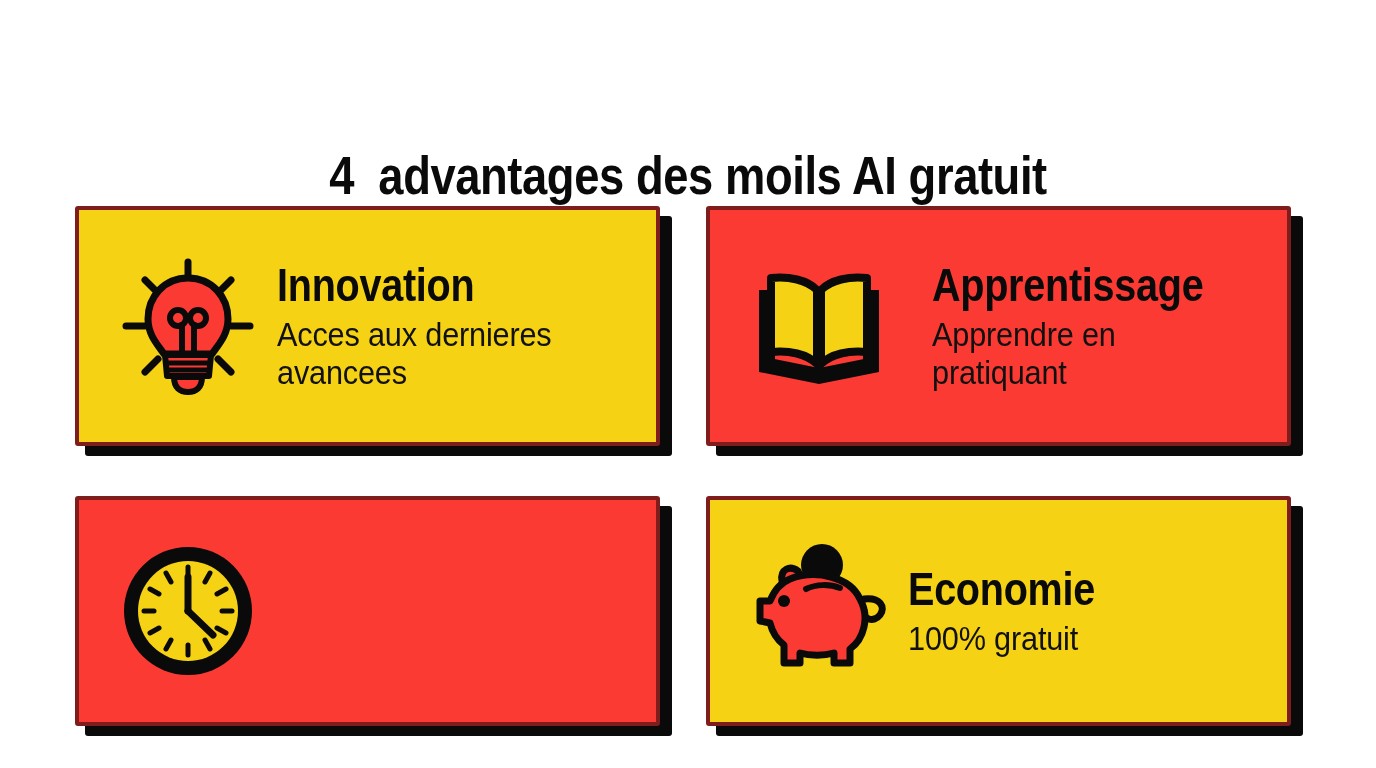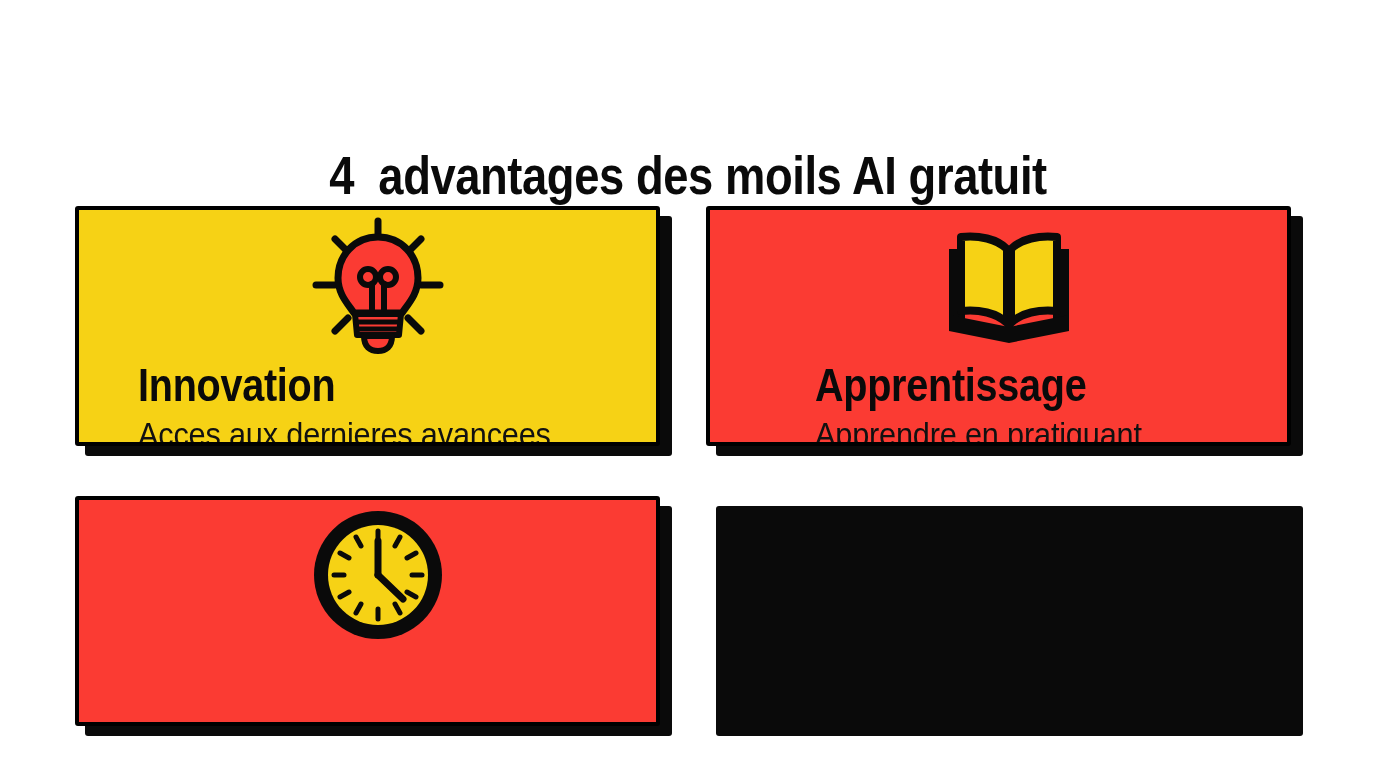--- a/index.html
+++ b/index.html
@@ -37,42 +37,42 @@
     color: #0a0a0a;
     transform: scaleX(0.84);
     transform-origin: 50% 50%;
     white-space: pre;
   }
 
   
   .card {
     position: absolute;
     box-sizing: border-box;
-    border: 4px solid #000000;
+    border: 4px solid #7f1d1d;
     border-radius: 3px;
     display: flex;
-    flex-direction: column;
+    flex-direction: row;
     align-items: center;
     overflow: hidden;
     justify-content: space-between;
   }
   .card::after {
     content: "";
     position: absolute;
     left: 0; top: 0; right: 0; bottom: 0;
     pointer-events: none;
   }
   .card-shadow {
     position: absolute;
     background: #0a0a0a;
     border-radius: 3px;
   }
 
   .card.yellow { background: #F6D215; }
-  .card.red    { background: #FB3B33; }
+  .card.red    { background: #FB3B33; gap: 24px; }
 
   
   .card-1 { left: 75px;  top: 162px; width: 585px; height: 240px; }
   .shadow-1 { left: 85px; top: 172px; width: 587px; height: 240px; }
   .card-2 { left: 706px; top: 162px; width: 585px; height: 240px; }
   .shadow-2 { left: 716px; top: 172px; width: 587px; height: 240px; }
   .card-3 { left: 75px;  top: 452px; width: 585px; height: 230px; }
   .shadow-3 { left: 85px; top: 462px; width: 587px; height: 230px; }
   .card-4 { left: 706px; top: 452px; width: 585px; height: 230px; }
   .shadow-4 { left: 716px; top: 462px; width: 587px; height: 230px; }
@@ -205,14 +205,38 @@
         </g>
         <g stroke="#0a0a0a" stroke-width="7" stroke-linecap="round">
           <line x1="70" y1="70" x2="70" y2="36"></line>
           <line x1="70" y1="70" x2="95" y2="94"></line>
         </g>
       </svg>
     </div>
   </div>
 
   <div class="card-shadow shadow-4"></div>
+  <div class="card yellow card-4">
+    <div class="card-icon">
+      <svg width="146" height="136" viewBox="0 0 146 136" aria-hidden="true">
+
+        <circle cx="76" cy="22" r="21" fill="#0a0a0a"></circle>
+
+        <path d="M118 56 C 134 54 140 64 134 72 C 128 80 116 76 118 68" fill="none" stroke="#0a0a0a" stroke-width="7" stroke-linecap="round"></path>
+
+        <path d="M36 38 C 34 26 44 22 52 28 L58 40 Z" fill="#FB3B33" stroke="#0a0a0a" stroke-width="7" stroke-linejoin="round"></path>
+
+        <path d="M44 36 C 70 26 104 34 114 56 C 124 74 118 96 104 106 L104 120 L88 120 L88 110
+                 C 78 113 64 113 54 110 L54 120 L38 120 L38 102
+                 C 30 96 26 88 24 80 L14 78 L14 58 L24 58 C 28 48 34 40 44 36 Z" fill="#FB3B33" stroke="#0a0a0a" stroke-width="7" stroke-linejoin="round"></path>
+
+        <path d="M60 46 C 70 41 84 41 94 45" fill="none" stroke="#0a0a0a" stroke-width="6" stroke-linecap="round"></path>
+
+        <circle cx="38" cy="58" r="6" fill="#0a0a0a"></circle>
+      </svg>
+    </div>
+    <div class="card-text">
+      <div class="card-heading">Economie</div>
+      <div class="card-sub">100% gratuit</div>
+    </div>
+  </div>
 
 </div>
 
 </body></html>

